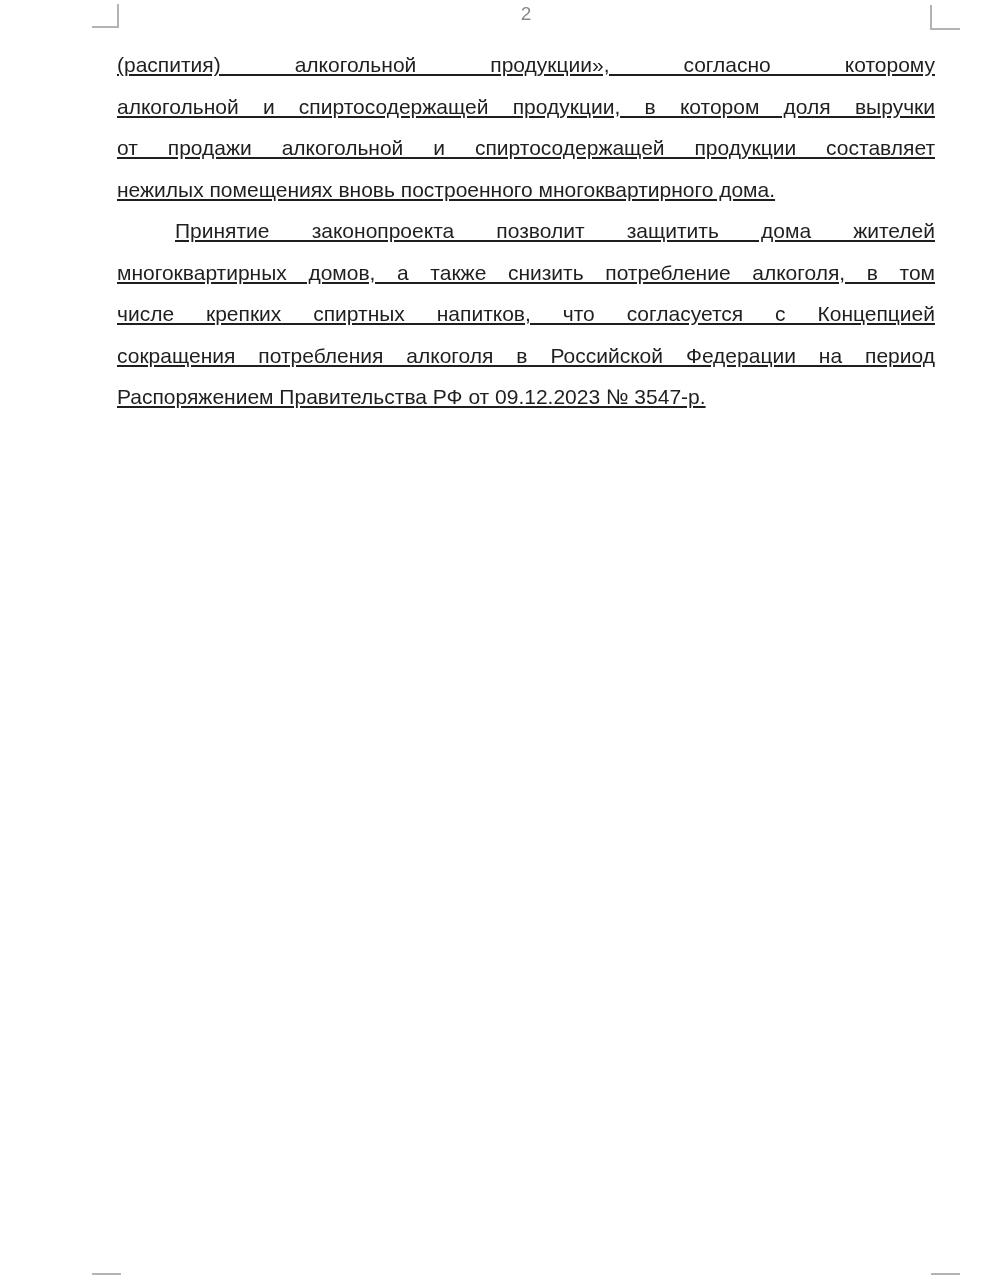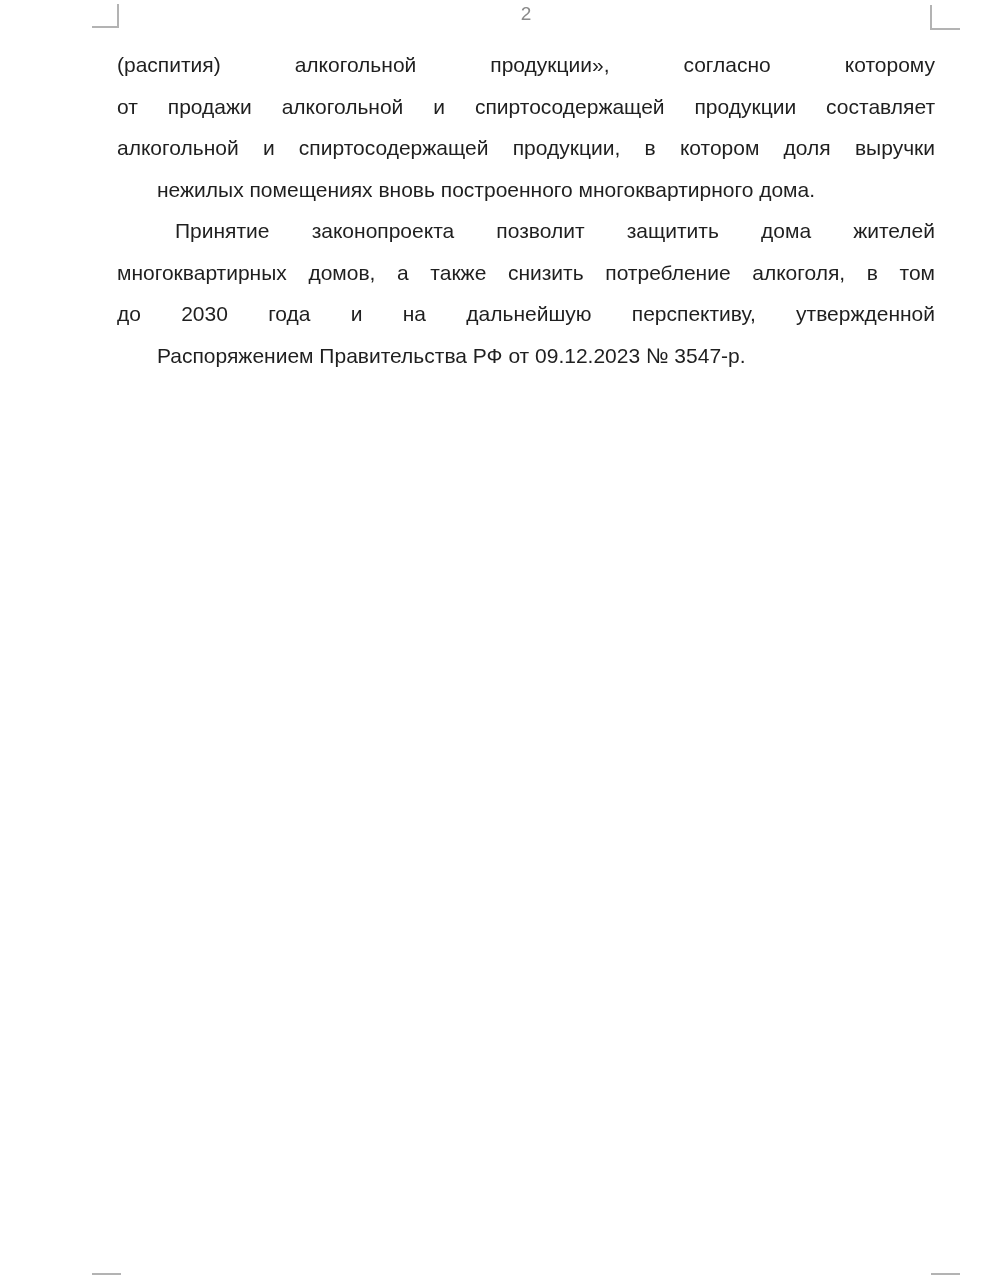--- a/index.html
+++ b/index.html
@@ -59,25 +59,25 @@
     width: 818px;
     font-size: 21px;
     color: #1f1f1f;
   }
   .para { margin: 0; padding: 0; }
   .line {
     line-height: 41.5px;
     text-align: justify;
     text-align-last: justify;
     white-space: normal;
+    text-decoration: underline;
   }
   .line.lastline {
     text-align: center;
     text-align-last: left;
-    margin-left: 40px;
   }
   .line.indent {
     text-indent: 58px;
   }
 </style>
 </head>
 <body>
 
 <div class="page">
 
@@ -85,26 +85,27 @@
   <div class="crop tr"></div>
   <div class="crop bl"></div>
   <div class="crop br"></div>
 
   <div class="page-number">2</div>
 
   <div class="textblock">
 
     <div class="para">
       <div class="line">(распития) алкогольной продукции», согласно которому</div>
+      <div class="line">алкогольной и спиртосодержащей продукции, в котором доля выручки</div>
       <div class="line">от продажи алкогольной и спиртосодержащей продукции составляет</div>
-      <div class="line">алкогольной и спиртосодержащей продукции, в котором доля выручки</div>
       <div class="line lastline">нежилых помещениях вновь построенного многоквартирного дома.</div>
     </div>
 
     <div class="para">
       <div class="line indent">Принятие законопроекта позволит защитить дома жителей</div>
       <div class="line">многоквартирных домов, а также снизить потребление алкоголя, в том</div>
-      <div class="line">до 2030 года и на дальнейшую перспективу, утвержденной</div>
+      <div class="line">числе крепких спиртных напитков, что согласуется с Концепцией</div>
+      <div class="line">сокращения потребления алкоголя в Российской Федерации на период</div>
       <div class="line lastline">Распоряжением Правительства РФ от 09.12.2023 № 3547-р.</div>
     </div>
 
   </div>
 </div>
 
 </body></html>

